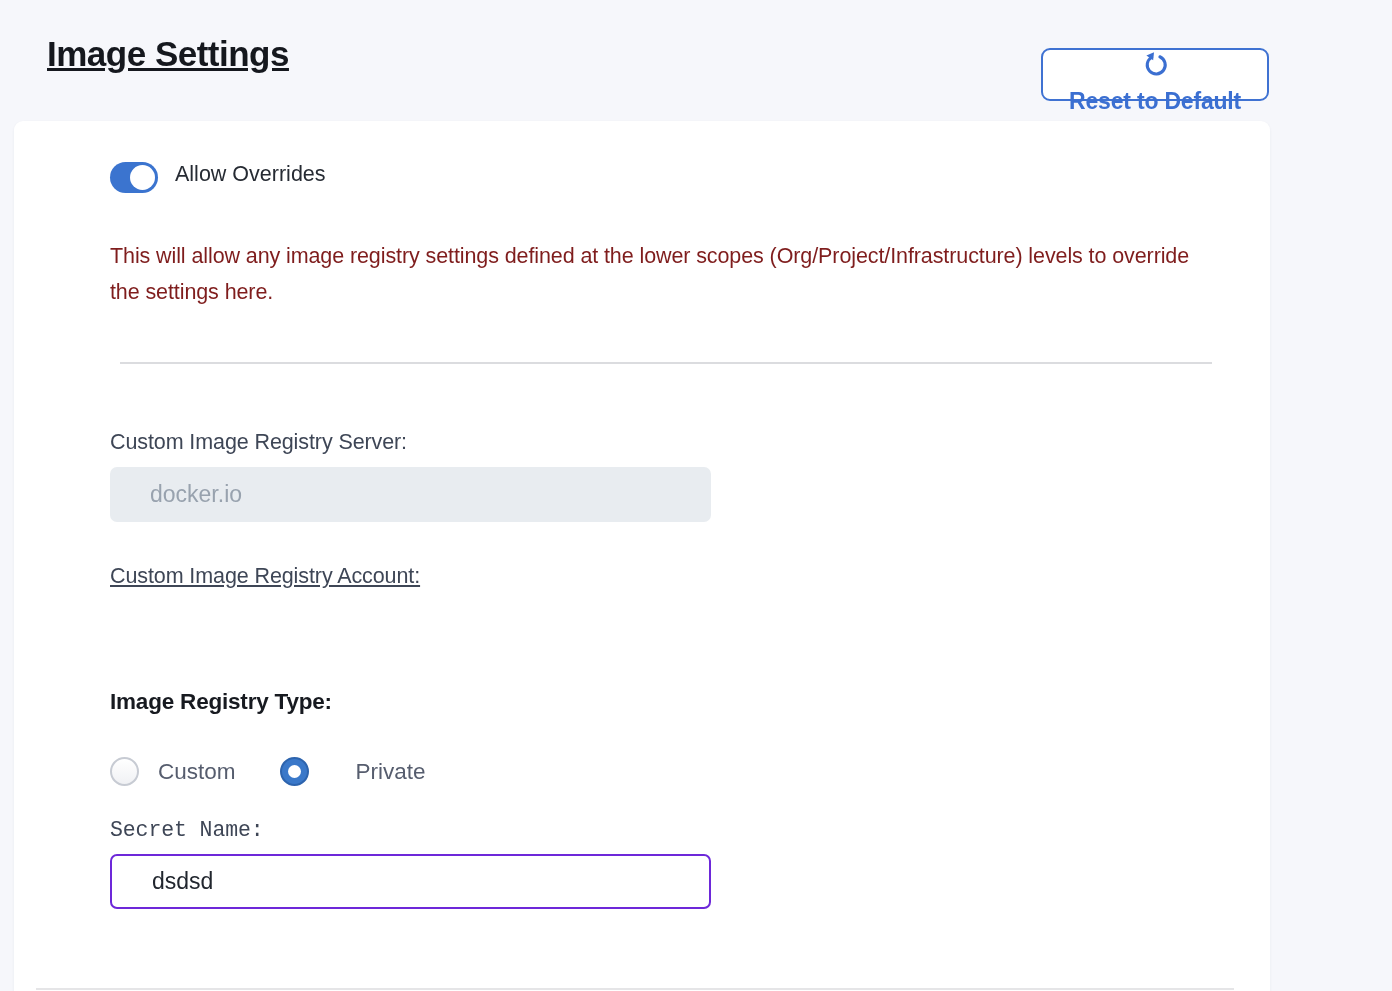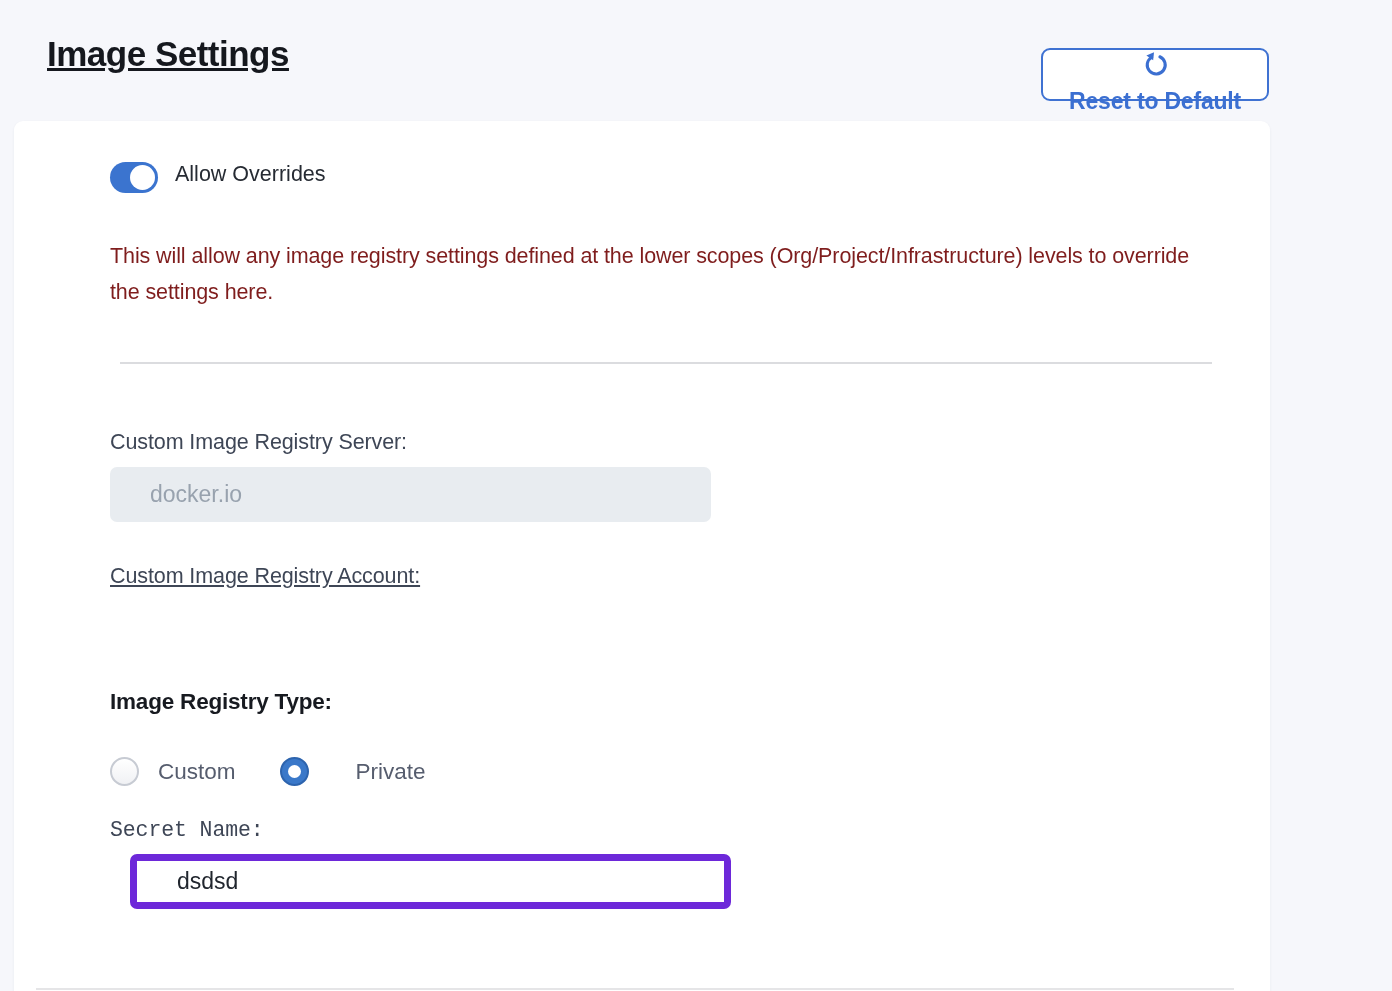--- a/index.html
+++ b/index.html
@@ -123,23 +123,22 @@
     outline: none;
   }
   .text-input.disabled {
     background: #e8ecf0;
     border: none;
     color: #98a2ae;
   }
   .text-input.disabled::placeholder { color: #98a2ae; opacity: 1; }
   .text-input.editable {
     background: #ffffff;
-    border: 7px solid #6d28d9;
+    border: 2px solid #6d28d9;
     color: #21262e;
-    margin-left: 20px;
   }
 
   .type-label {
     margin-top: 100px;
     font-size: 22.5px;
     font-weight: bold;
     color: #171a20;
     letter-spacing: -0.2px;
   }
 

